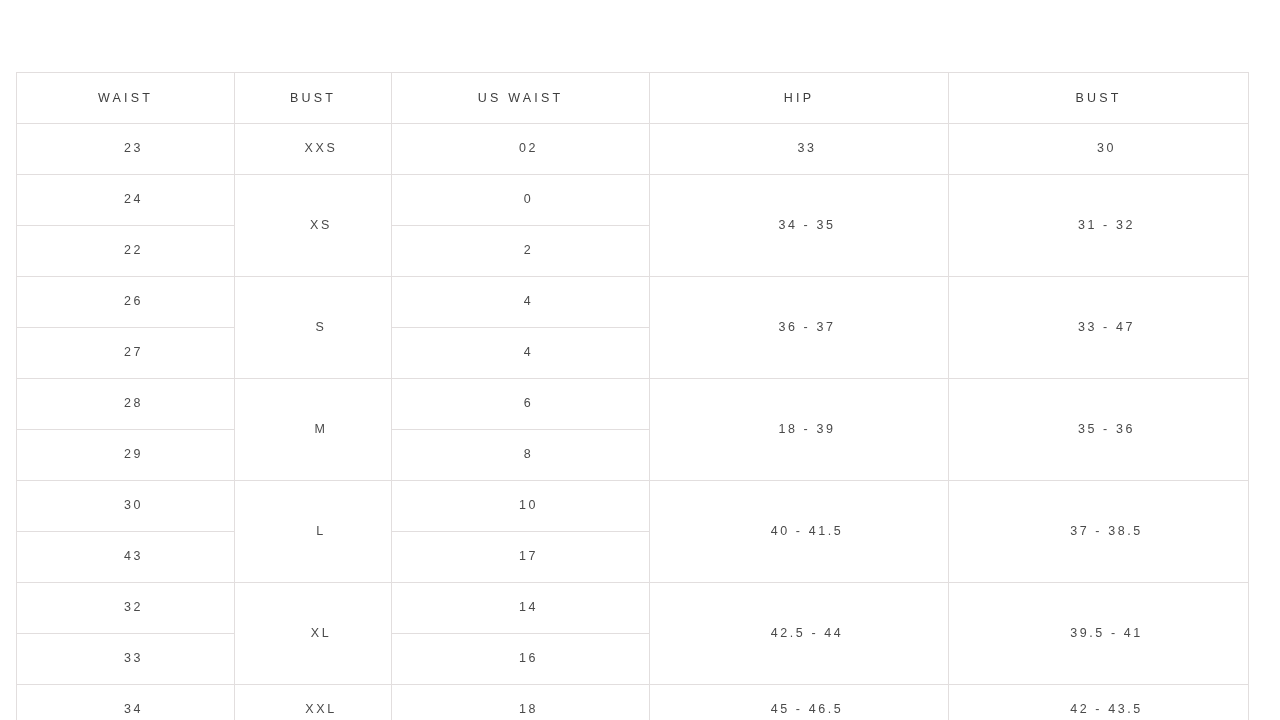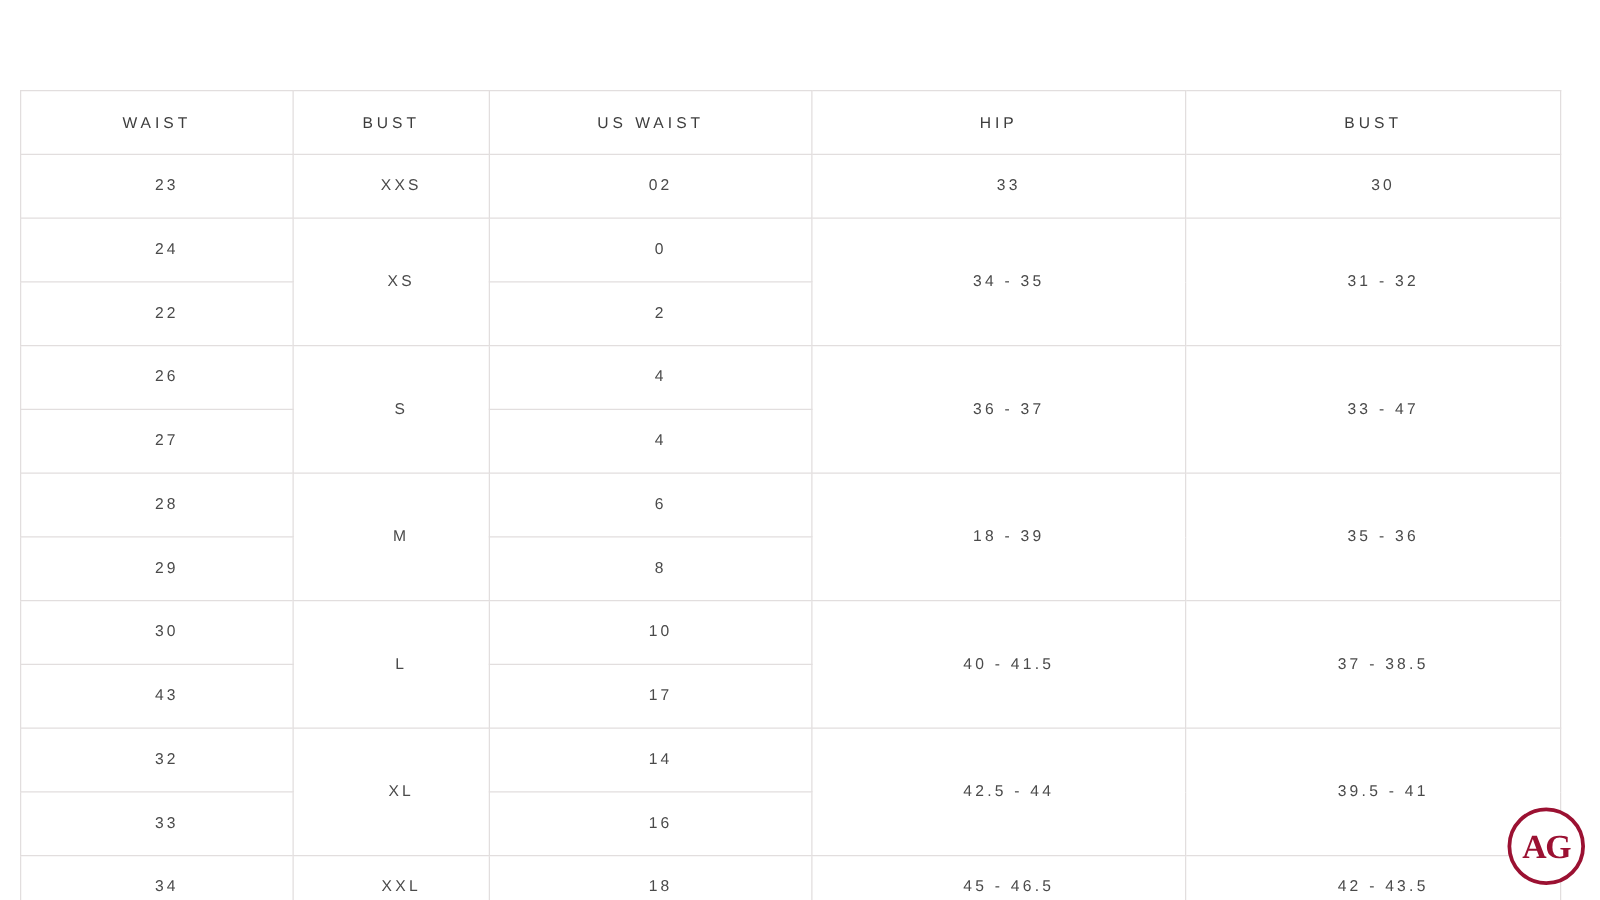--- a/index.html
+++ b/index.html
@@ -183,17 +183,14 @@
         <td>34</td>
         <td>XXL</td>
         <td>18</td>
         <td>45 - 46.5</td>
         <td>42 - 43.5</td>
       </tr>
 
     </tbody>
   </table>
 
-  <div class="logo">
-    <span class="logo-text">AG</span>
-  </div>
 
 </div>
 
 </body></html>

